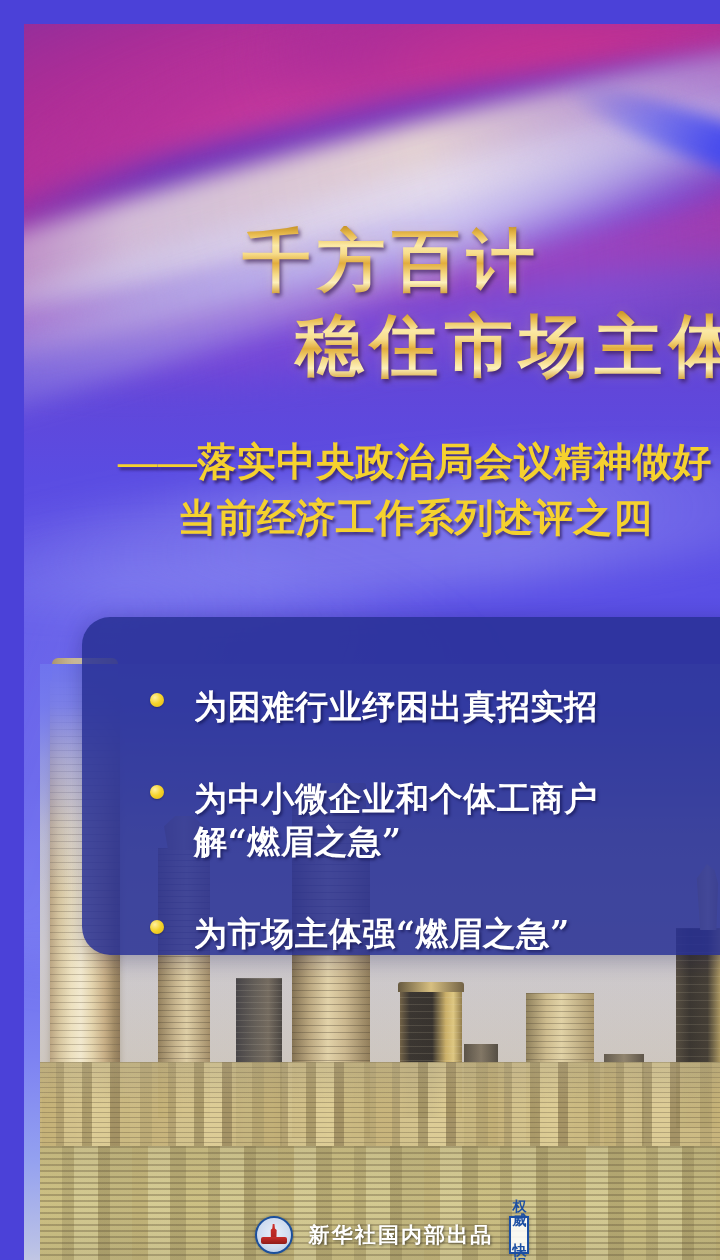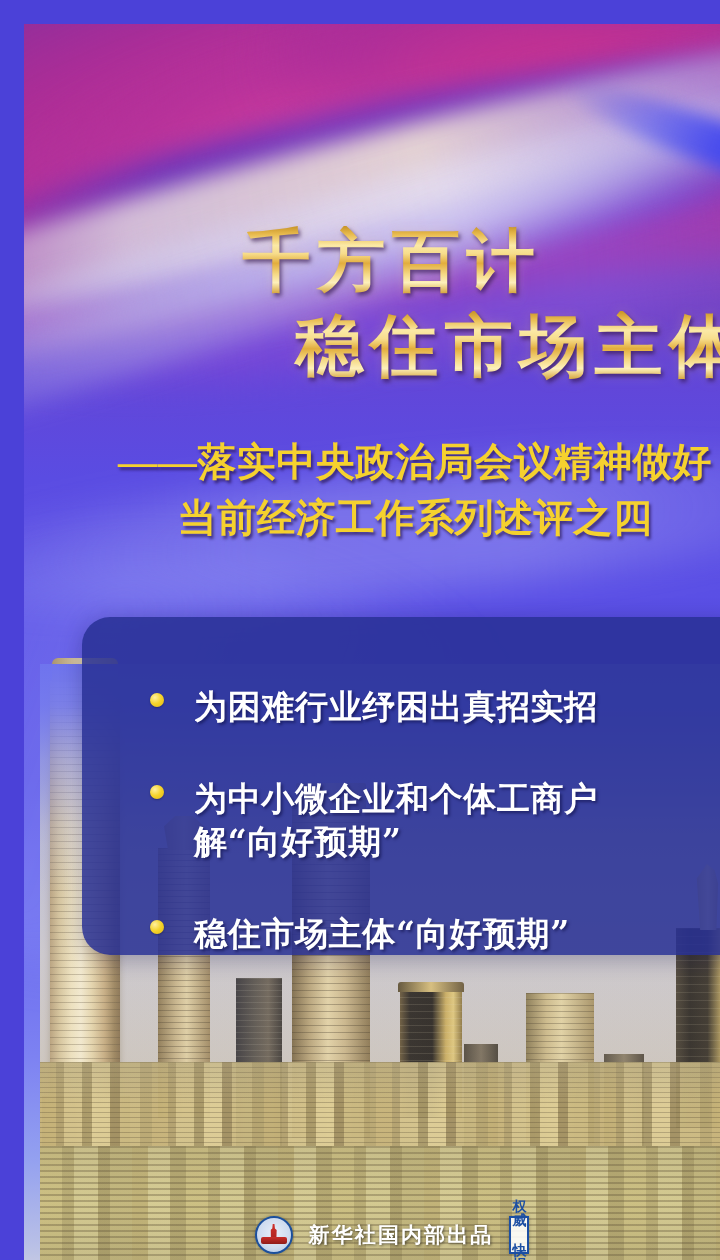--- a/index.html
+++ b/index.html
@@ -464,26 +464,26 @@
     <div id="bullets">
 
       <div class="bullet-row">
         <span class="bullet-dot"></span>
         <span class="bullet-text">为困难行业纾困出真招实招</span>
       </div>
 
       <div class="bullet-row">
         <span class="bullet-dot"></span>
         <span class="bullet-text">为中小微企业和个体工商户
-解“向好预期”</span>
+解“燃眉之急”</span>
       </div>
 
       <div class="bullet-row">
         <span class="bullet-dot"></span>
-        <span class="bullet-text">稳住市场主体“向好预期”</span>
+        <span class="bullet-text">为市场主体强“燃眉之急”</span>
       </div>
 
     </div>
   </div>
 
   <div id="footer">
     <div id="xinhua-logo"></div>
     <div id="footer-text">新华社国内部出品</div>
     <div id="stamp">
       <span class="stamp-line">权威</span>

